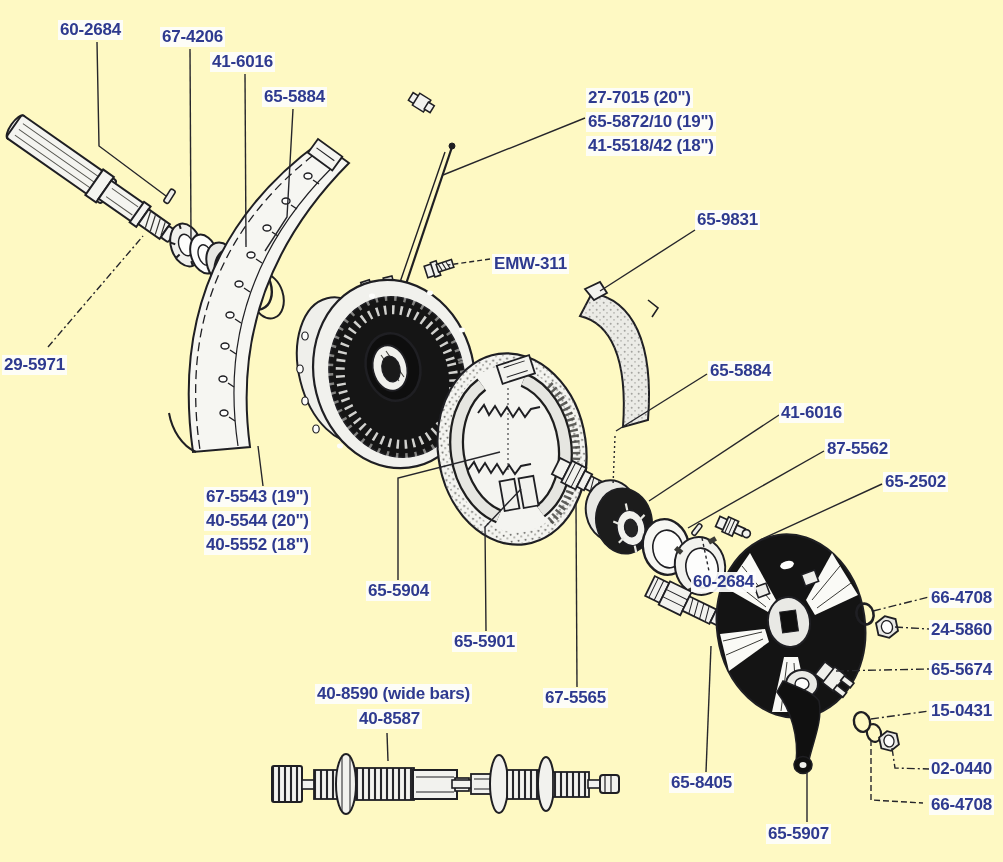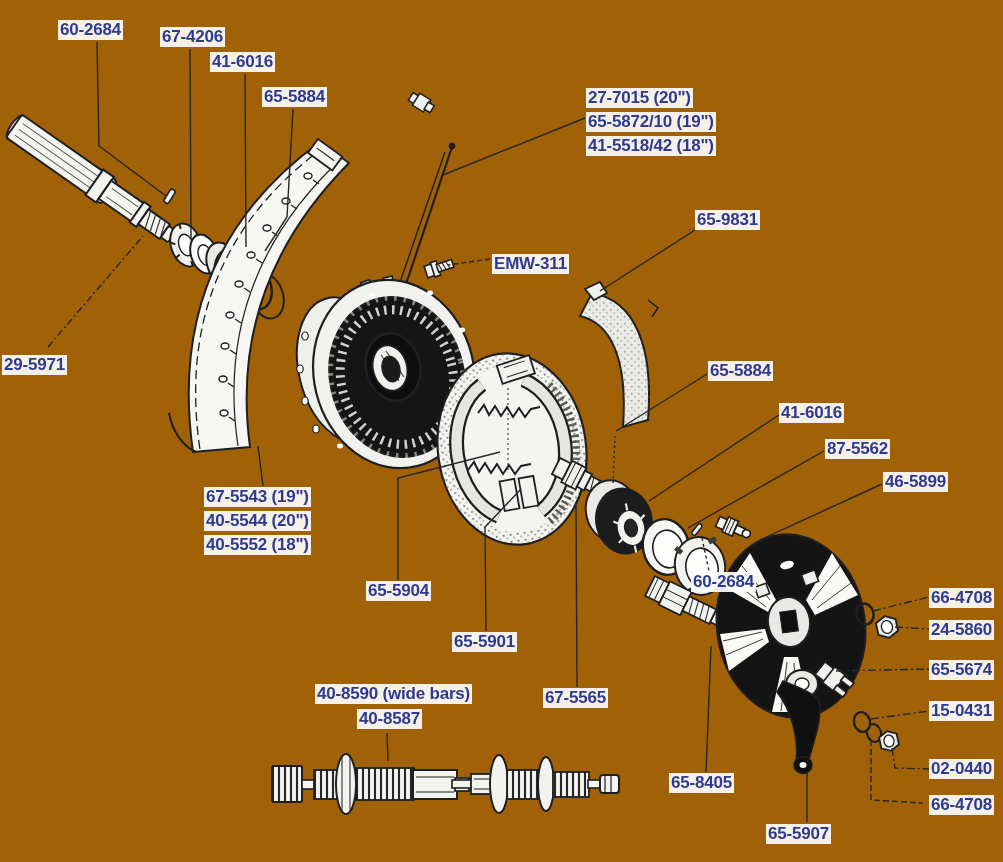--- a/index.html
+++ b/index.html
@@ -6,21 +6,21 @@
   .stage{position:relative;width:1003px;height:862px;background:#fdfdfc;overflow:hidden;
          font-family:"Liberation Sans",sans-serif;}
   .stage svg.art{position:absolute;left:0;top:0;z-index:1;}
   .lbl{position:absolute;z-index:2;font-weight:700;font-size:17px;line-height:1.15;
        letter-spacing:-0.2px;color:var(--label-color,#2e3a8f);white-space:nowrap;
        background:rgba(253,253,252,.92);padding:0 2px;}
 </style>
 </head>
 <body>
 
-<div class="stage" style="background: #a16207;">
+<div class="stage" style="background: #fef9c3;">
 
 <svg class="art" width="1003" height="862" viewBox="0 0 1003 862">
   <defs>
     <pattern id="coil" patternUnits="userSpaceOnUse" width="6" height="60">
       <rect width="6" height="60" fill="#f3f3ef"></rect>
       <path d="M3,0 V60" stroke="#26262a" stroke-width="2.1"></path>
     </pattern>
     <pattern id="stip" patternUnits="userSpaceOnUse" width="7" height="7">
       <circle cx="1.7" cy="1.7" r="1" fill="#6a6a66"></circle>
       <circle cx="5" cy="4.8" r="0.9" fill="#8a8a84"></circle>
@@ -340,21 +340,21 @@
   <div class="lbl" style="left:262px;top:87px">65-5884</div>
   <div class="lbl" style="left:586px;top:88px">27-7015 (20")</div>
   <div class="lbl" style="left:586px;top:112px">65-5872/10 (19")</div>
   <div class="lbl" style="left:586px;top:136px">41-5518/42 (18")</div>
   <div class="lbl" style="left:695px;top:210px">65-9831</div>
   <div class="lbl" style="left:492px;top:254px">EMW-311</div>
   <div class="lbl" style="left:2px;top:355px">29-5971</div>
   <div class="lbl" style="left:708px;top:361px">65-5884</div>
   <div class="lbl" style="left:779px;top:403px">41-6016</div>
   <div class="lbl" style="left:825px;top:439px">87-5562</div>
-  <div class="lbl" style="left:883px;top:472px">46-5899</div>
+  <div class="lbl" style="left:883px;top:472px">65-2502</div>
   <div class="lbl" style="left:204px;top:487px">67-5543 (19")</div>
   <div class="lbl" style="left:204px;top:511px">40-5544 (20")</div>
   <div class="lbl" style="left:204px;top:535px">40-5552 (18")</div>
   <div class="lbl" style="left:366px;top:581px">65-5904</div>
   <div class="lbl" style="left:691px;top:572px">60-2684</div>
   <div class="lbl" style="left:929px;top:588px">66-4708</div>
   <div class="lbl" style="left:929px;top:620px">24-5860</div>
   <div class="lbl" style="left:452px;top:632px">65-5901</div>
   <div class="lbl" style="left:929px;top:660px">65-5674</div>
   <div class="lbl" style="left:929px;top:701px">15-0431</div>

